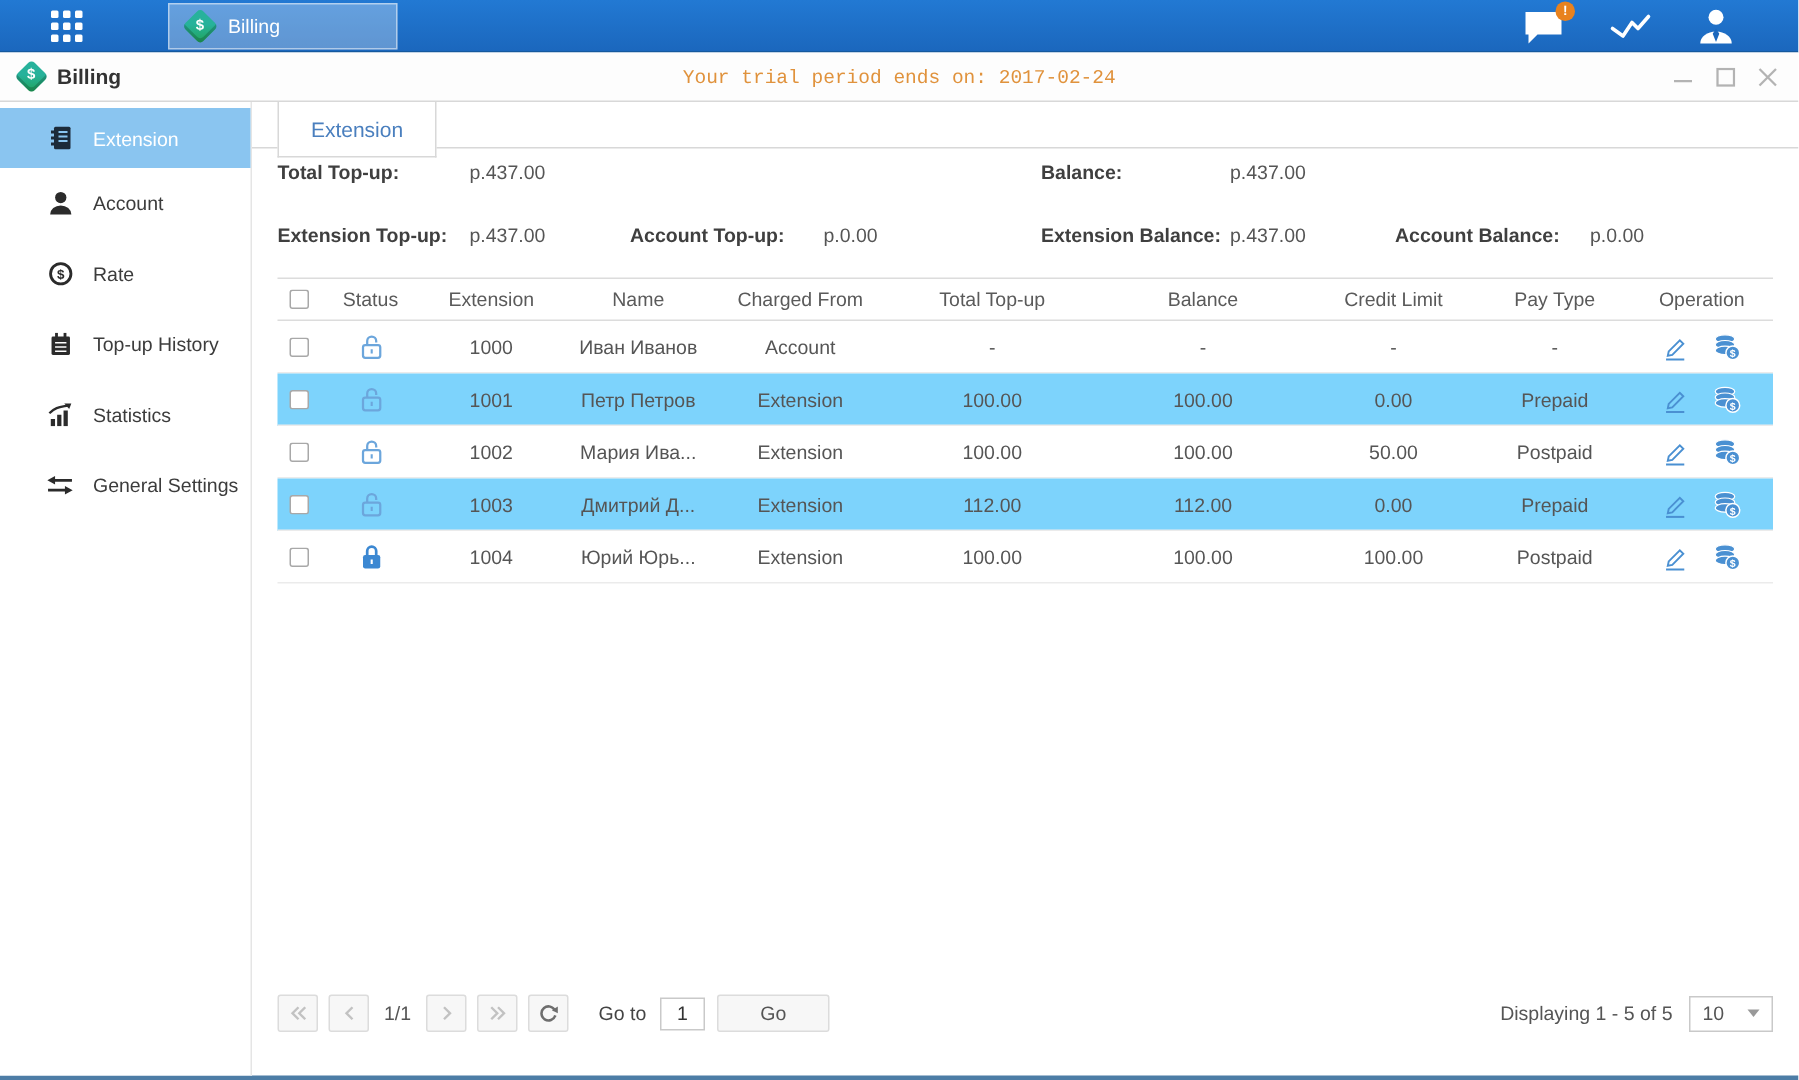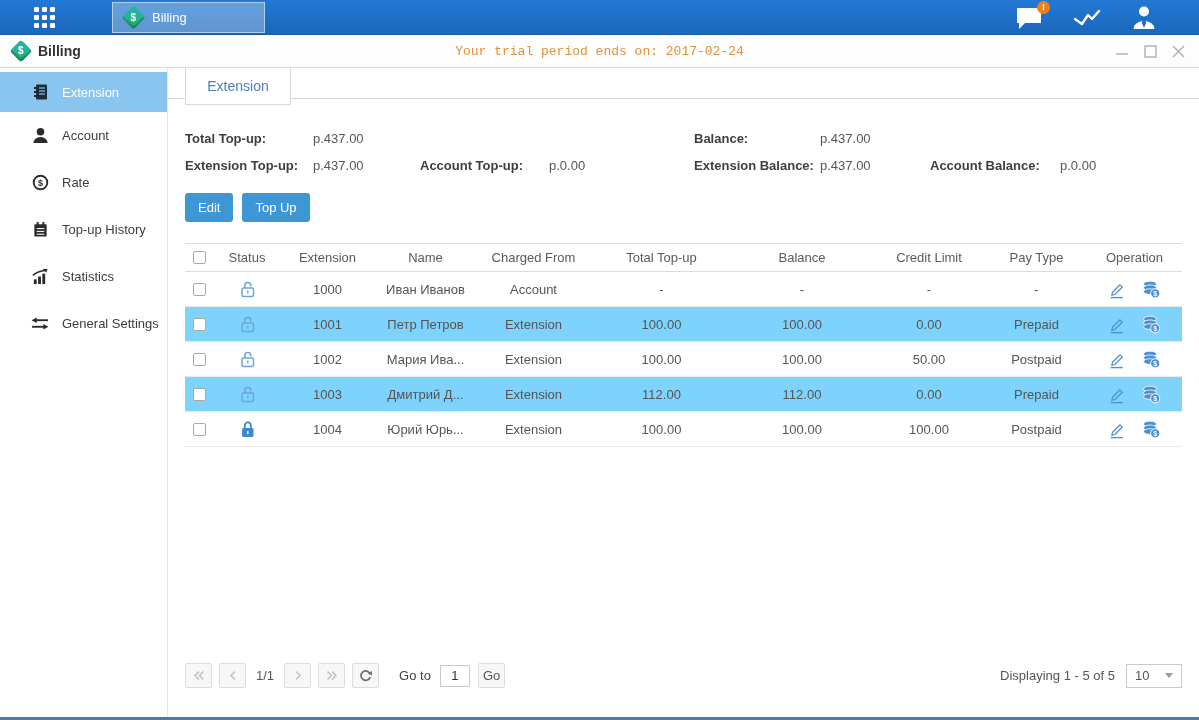--- a/index.html
+++ b/index.html
@@ -28,21 +28,21 @@
   .bodywrap { display:flex; height:649px; }
   .sidebar { width:168px; min-width:168px; border-right:1px solid #e5e5e5; padding-top:4px; background:#fff; }
   .side-item { height:47px; display:flex; align-items:center; padding-left:31px; gap:13px; color:#3c3c3c; cursor:pointer; font-size:13px; }
   .side-item.active { height:40px; background:#8ac5f0; color:#fff; }
   .side-item .ic { width:18px; display:flex; justify-content:center; }
   
   .main { flex:1; display:flex; flex-direction:column; min-width:0; }
   .tabbar { position:relative; height:31px; border-bottom:1px solid #d8d8d8; flex:none; }
   .tab { position:absolute; left:17px; top:0; width:106px; height:37px; background:#fff; border:1px solid #d8d8d8; border-top:none; display:flex; align-items:center; justify-content:center; color:#4a7fbe; font-size:14px; z-index:2; cursor:pointer; }
   .content { flex:1; padding:0 17px; display:flex; flex-direction:column; }
-  .summary { margin-top:32px; display:grid; grid-template-columns:128px 107px 129px 145px 126px 110px 130px 1fr; row-gap:12px; align-items:center; }
+  .summary { margin-top:8px; display:grid; grid-template-columns:128px 107px 129px 145px 126px 110px 130px 1fr; row-gap:27px; align-items:center; }
   .sum-label { font-weight:bold; color:#3f3f3f; }
   .sum-val { color:#555; }
   .r1{grid-row:1} .r2{grid-row:2}
   .c1{grid-column:1} .c2{grid-column:2} .c3{grid-column:3} .c4{grid-column:4}
   .c5{grid-column:5} .c6{grid-column:6} .c7{grid-column:7} .c8{grid-column:8}
   .toolbar { margin-top:20px; display:flex; gap:9px; }
   .btn-blue { background:#3e96d4; color:#fff; border:none; height:29px; border-radius:3px; padding:0 13px; font-size:13px; font-family:inherit; cursor:pointer; }
   
   .tbl { margin-top:21px; }
   .gridrow { display:grid; grid-template-columns:29px 66px 95px 101px 115px 141px 140px 114px 101px 95px; align-items:center; }
@@ -54,21 +54,21 @@
   .statwrap { display:flex; justify-content:center; }
   .ops { display:flex; justify-content:center; align-items:center; gap:15px; }
   .ops span { cursor:pointer; display:flex; }
   .spacer { flex:1; }
   
   .footer { height:27px; margin-bottom:28px; display:flex; align-items:center; }
   .pgbtn { width:27px; height:25px; background:#f7f7f7; border:1px solid #dcdcdc; border-radius:2px; display:flex; align-items:center; justify-content:center; margin-right:7px; cursor:pointer; }
   .page-ind { margin:0 10px 0 3px; color:#555; }
   .goto-label { margin:0 9px 0 13px; color:#444; }
   .goto { width:30px; height:22px; border:1px solid #c9c9c9; text-align:center; font-size:13px; color:#333; font-family:inherit; }
-  .go-btn { margin-left:8px; height:25px; padding:0 4px; background:#f7f7f7; border:1px solid #dcdcdc; border-radius:2px; font-size:13px; color:#555; font-family:inherit; cursor:pointer; }
+  .go-btn { margin-left:8px; height:25px; padding:0 28px; background:#f7f7f7; border:1px solid #dcdcdc; border-radius:2px; font-size:13px; color:#555; font-family:inherit; cursor:pointer; }
   .footer-right { margin-left:auto; display:flex; align-items:center; gap:11px; color:#555; }
   .pagesize { width:56px; height:24px; border:1px solid #c9c9c9; background:#fff; display:flex; align-items:center; justify-content:space-between; padding:10px 8px; cursor:pointer; }
   .caret { width:0; height:0; border-left:4px solid transparent; border-right:4px solid transparent; border-top:5px solid #999; }
   .bottom-strip { height:3px; background:#4d7da6; }
 </style>
 </head>
 <body>
 
 <div class="topbar">
   <div class="grid-icon">
@@ -226,24 +226,20 @@
         <span class="sum-label r2 c1">Extension Top-up:</span>
         <span class="sum-val r2 c2">p.437.00</span>
         <span class="sum-label r2 c3">Account Top-up:</span>
         <span class="sum-val r2 c4">p.0.00</span>
         <span class="sum-label r2 c5">Extension Balance:</span>
         <span class="sum-val r2 c6">p.437.00</span>
         <span class="sum-label r2 c7">Account Balance:</span>
         <span class="sum-val r2 c8">p.0.00</span>
       </div>
 
-      <div class="toolbar">
-        <button class="btn-blue">Edit</button>
-        <button class="btn-blue">Top Up</button>
-      </div>
 
       <div class="tbl">
         <div class="gridrow thead">
           <div class="cell">
               <span class="cb"></span>
             </div>
           <div class="cell">Status</div>
           <div class="cell">Extension</div>
           <div class="cell">Name</div>
           <div class="cell">Charged From</div>

